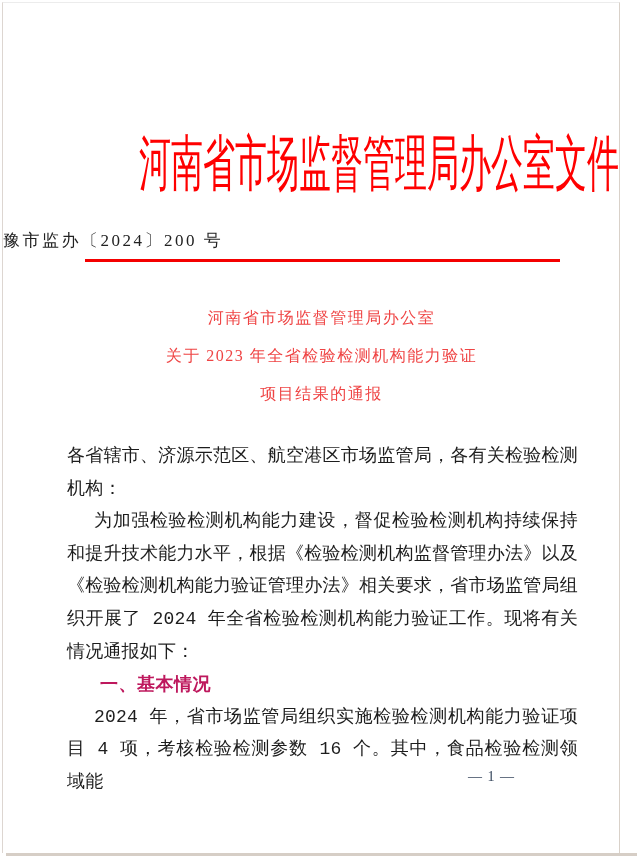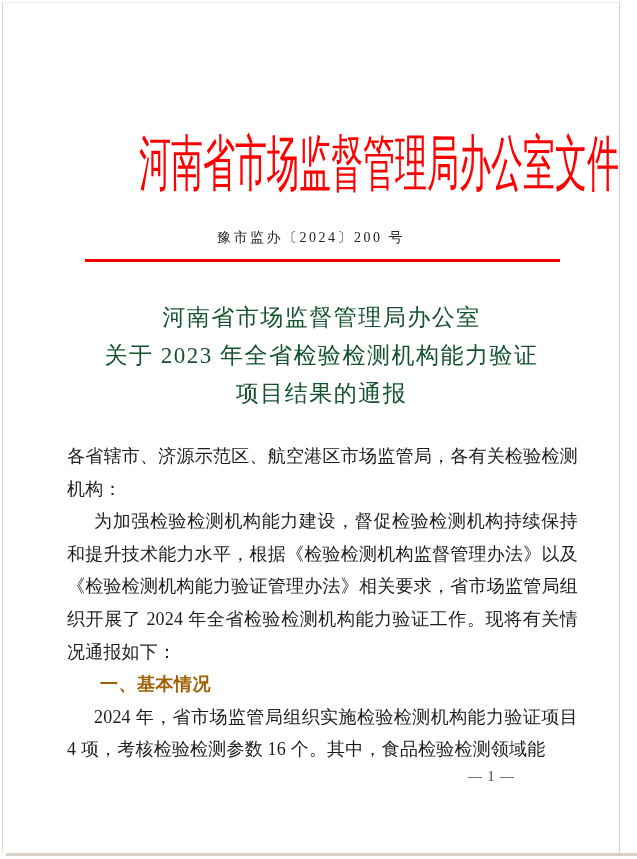--- a/index.html
+++ b/index.html
@@ -41,62 +41,61 @@
     line-height: 1;
     letter-spacing: 0px;
     transform: scaleY(1.9);
     transform-origin: top center;
   }
   
   .doc-number {
     position: absolute;
     left: 0; top: 226px;
     width: 100%;
-    text-align: center;
-    font-size: 14px;
+    font-size: 17px;
     letter-spacing: 2.5px;
     color: #222;
   }
   
   .red-rule {
     position: absolute;
     left: 82px; top: 256px;
     width: 475px; height: 3px;
   }
   
   .doc-title {
     position: absolute;
     left: 40px; top: 296px;
     width: 557px;
     text-align: center;
-    font-size: 23px;
+    font-size: 16px;
     line-height: 38px;
     letter-spacing: 1.5px;
-    color: #14532d;
+    color: #ef4444;
   }
   
   .body-text {
     position: absolute;
     left: 64px; top: 437px;
     width: 511px;
     font-size: 18px;
     line-height: 32.6px;
     letter-spacing: 0.2px;
     text-align: justify;
     color: #1d1d1d;
   }
-  .body-text p { margin: 0; }
+  .body-text p { margin: 0; font-family: Liberation Mono, monospace; }
   .body-text .indent { text-indent: 27px; }
   .body-text .heading {
     text-indent: 33px;
     font-family: "Liberation Sans", sans-serif;
     font-weight: 700;
     font-size: 18px;
     letter-spacing: 0.5px;
-    color: #a16207;
+    color: #be185d;
   }
   
   .page-number {
     position: absolute;
     top: 766px; right: 104px;
     font-size: 14px;
     letter-spacing: 1px;
     color: #33435a;
   }
 </style>

